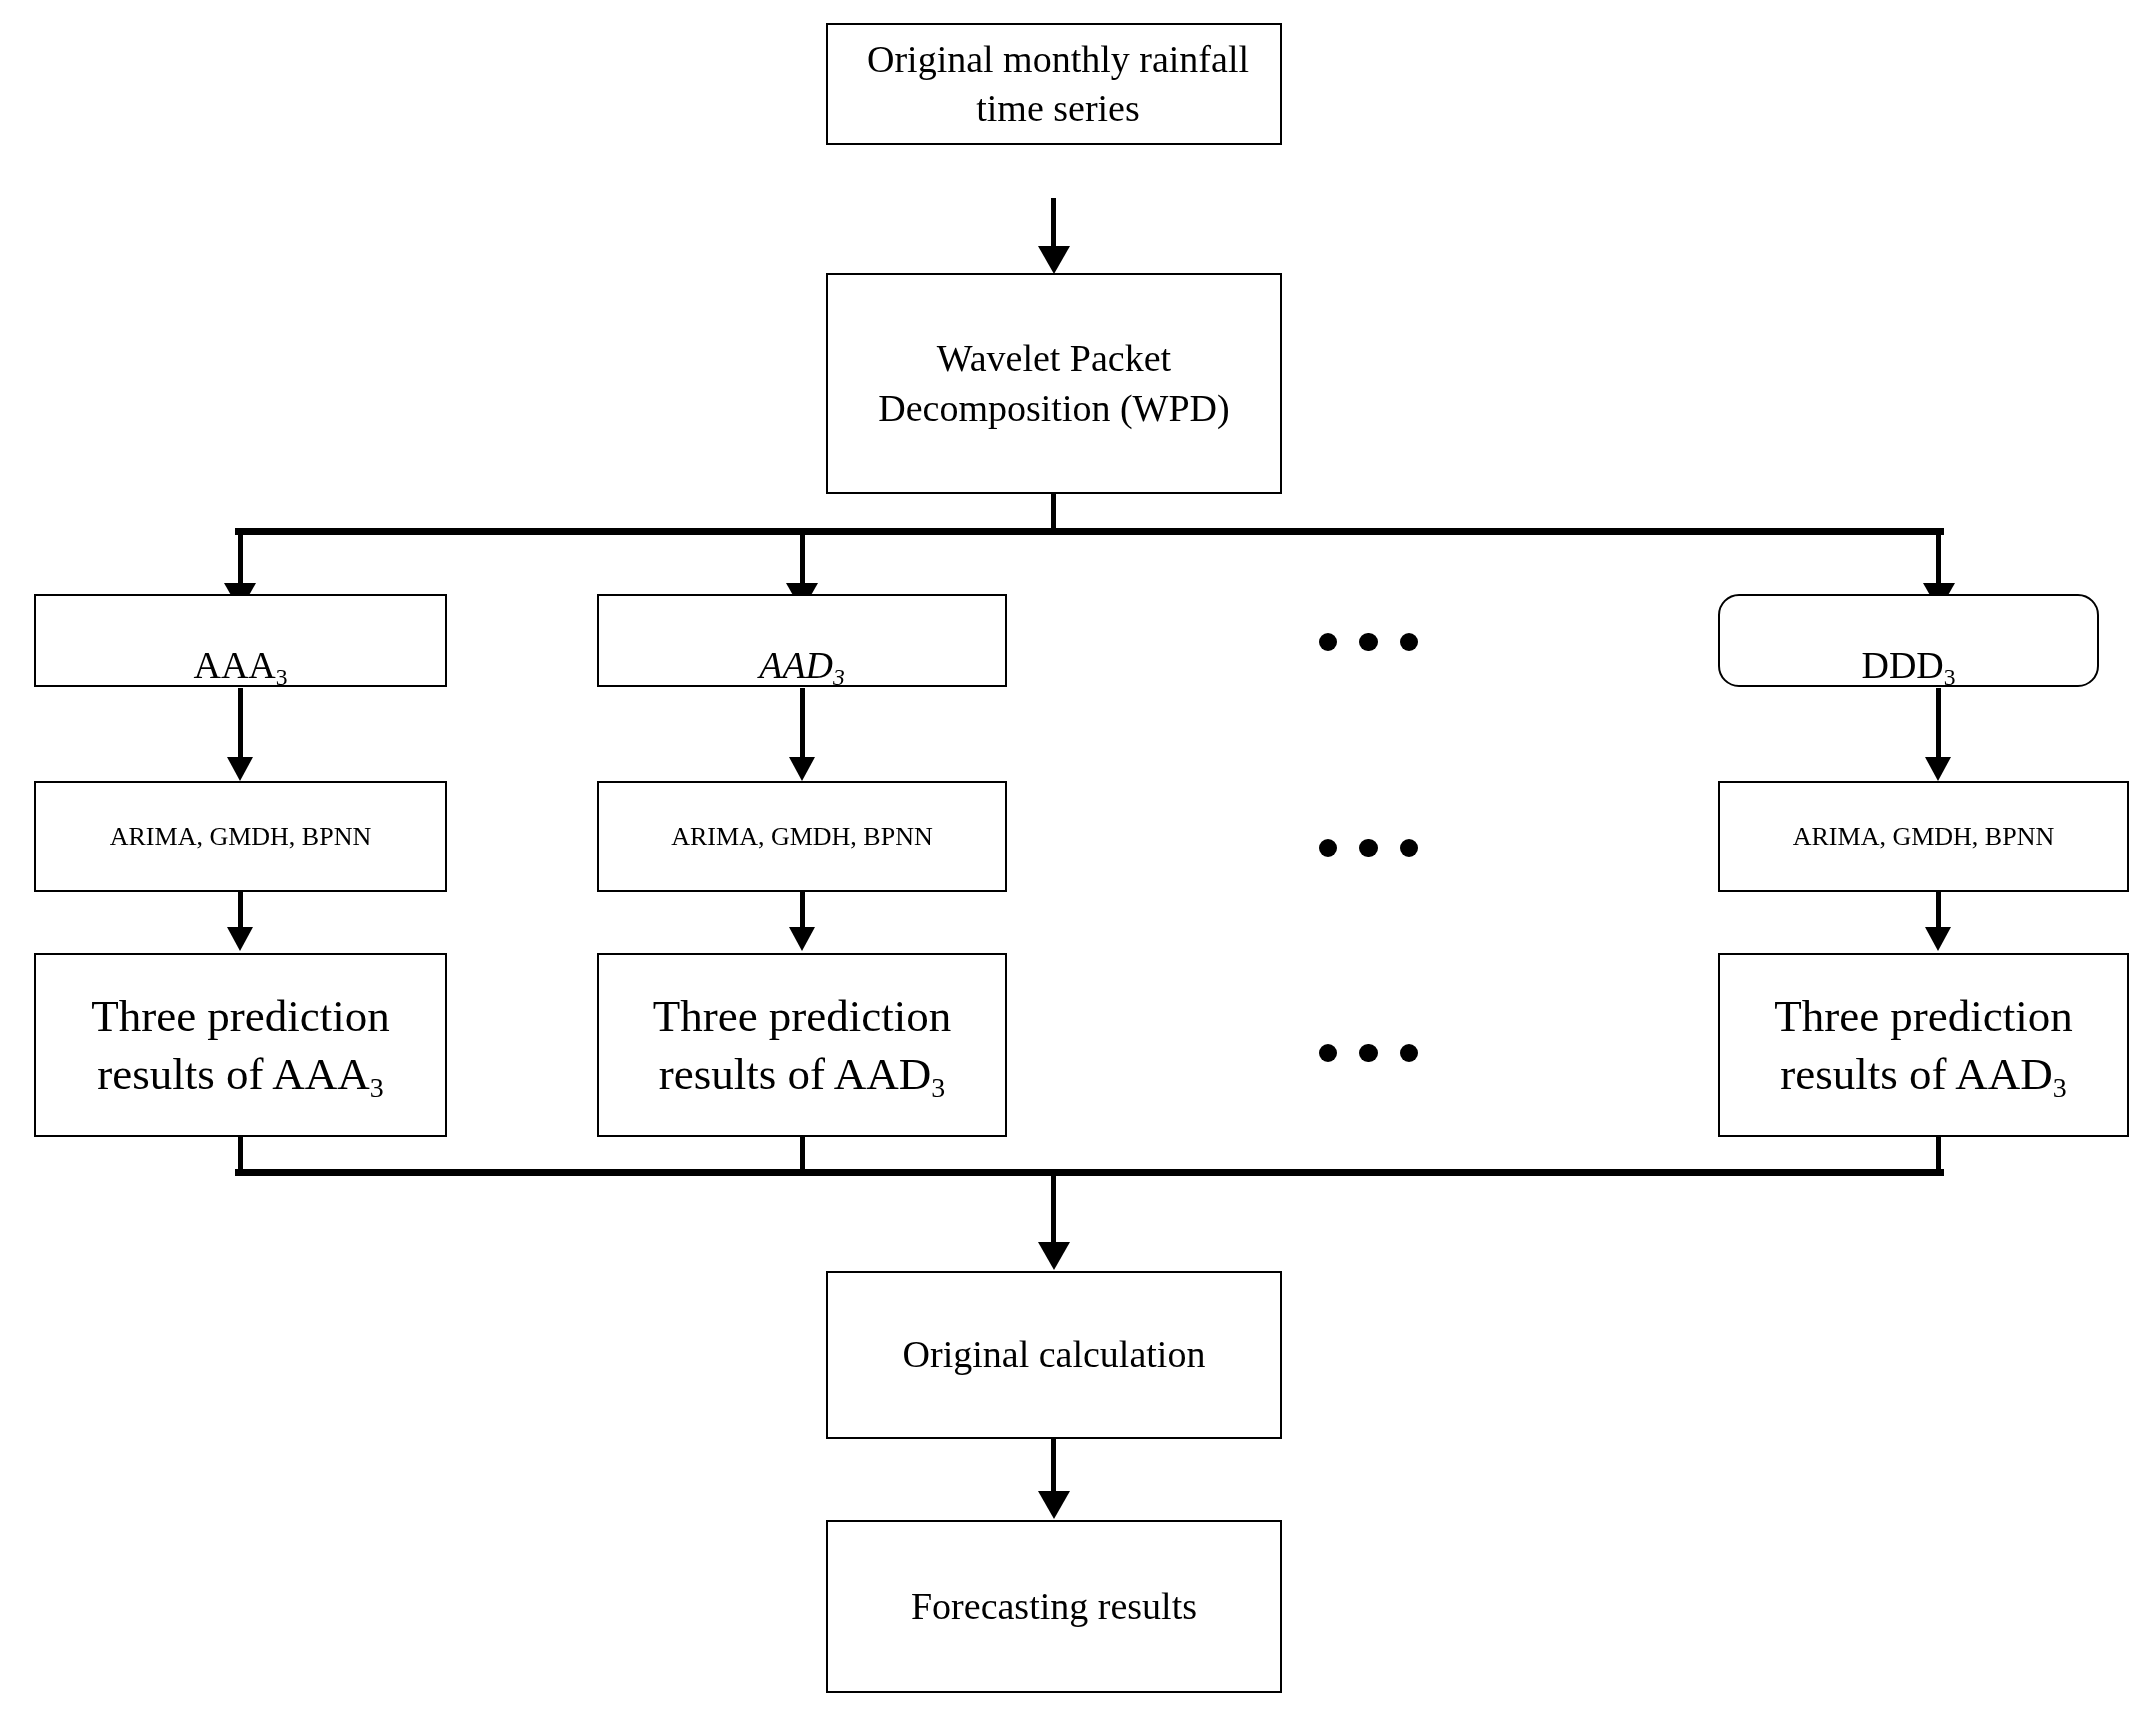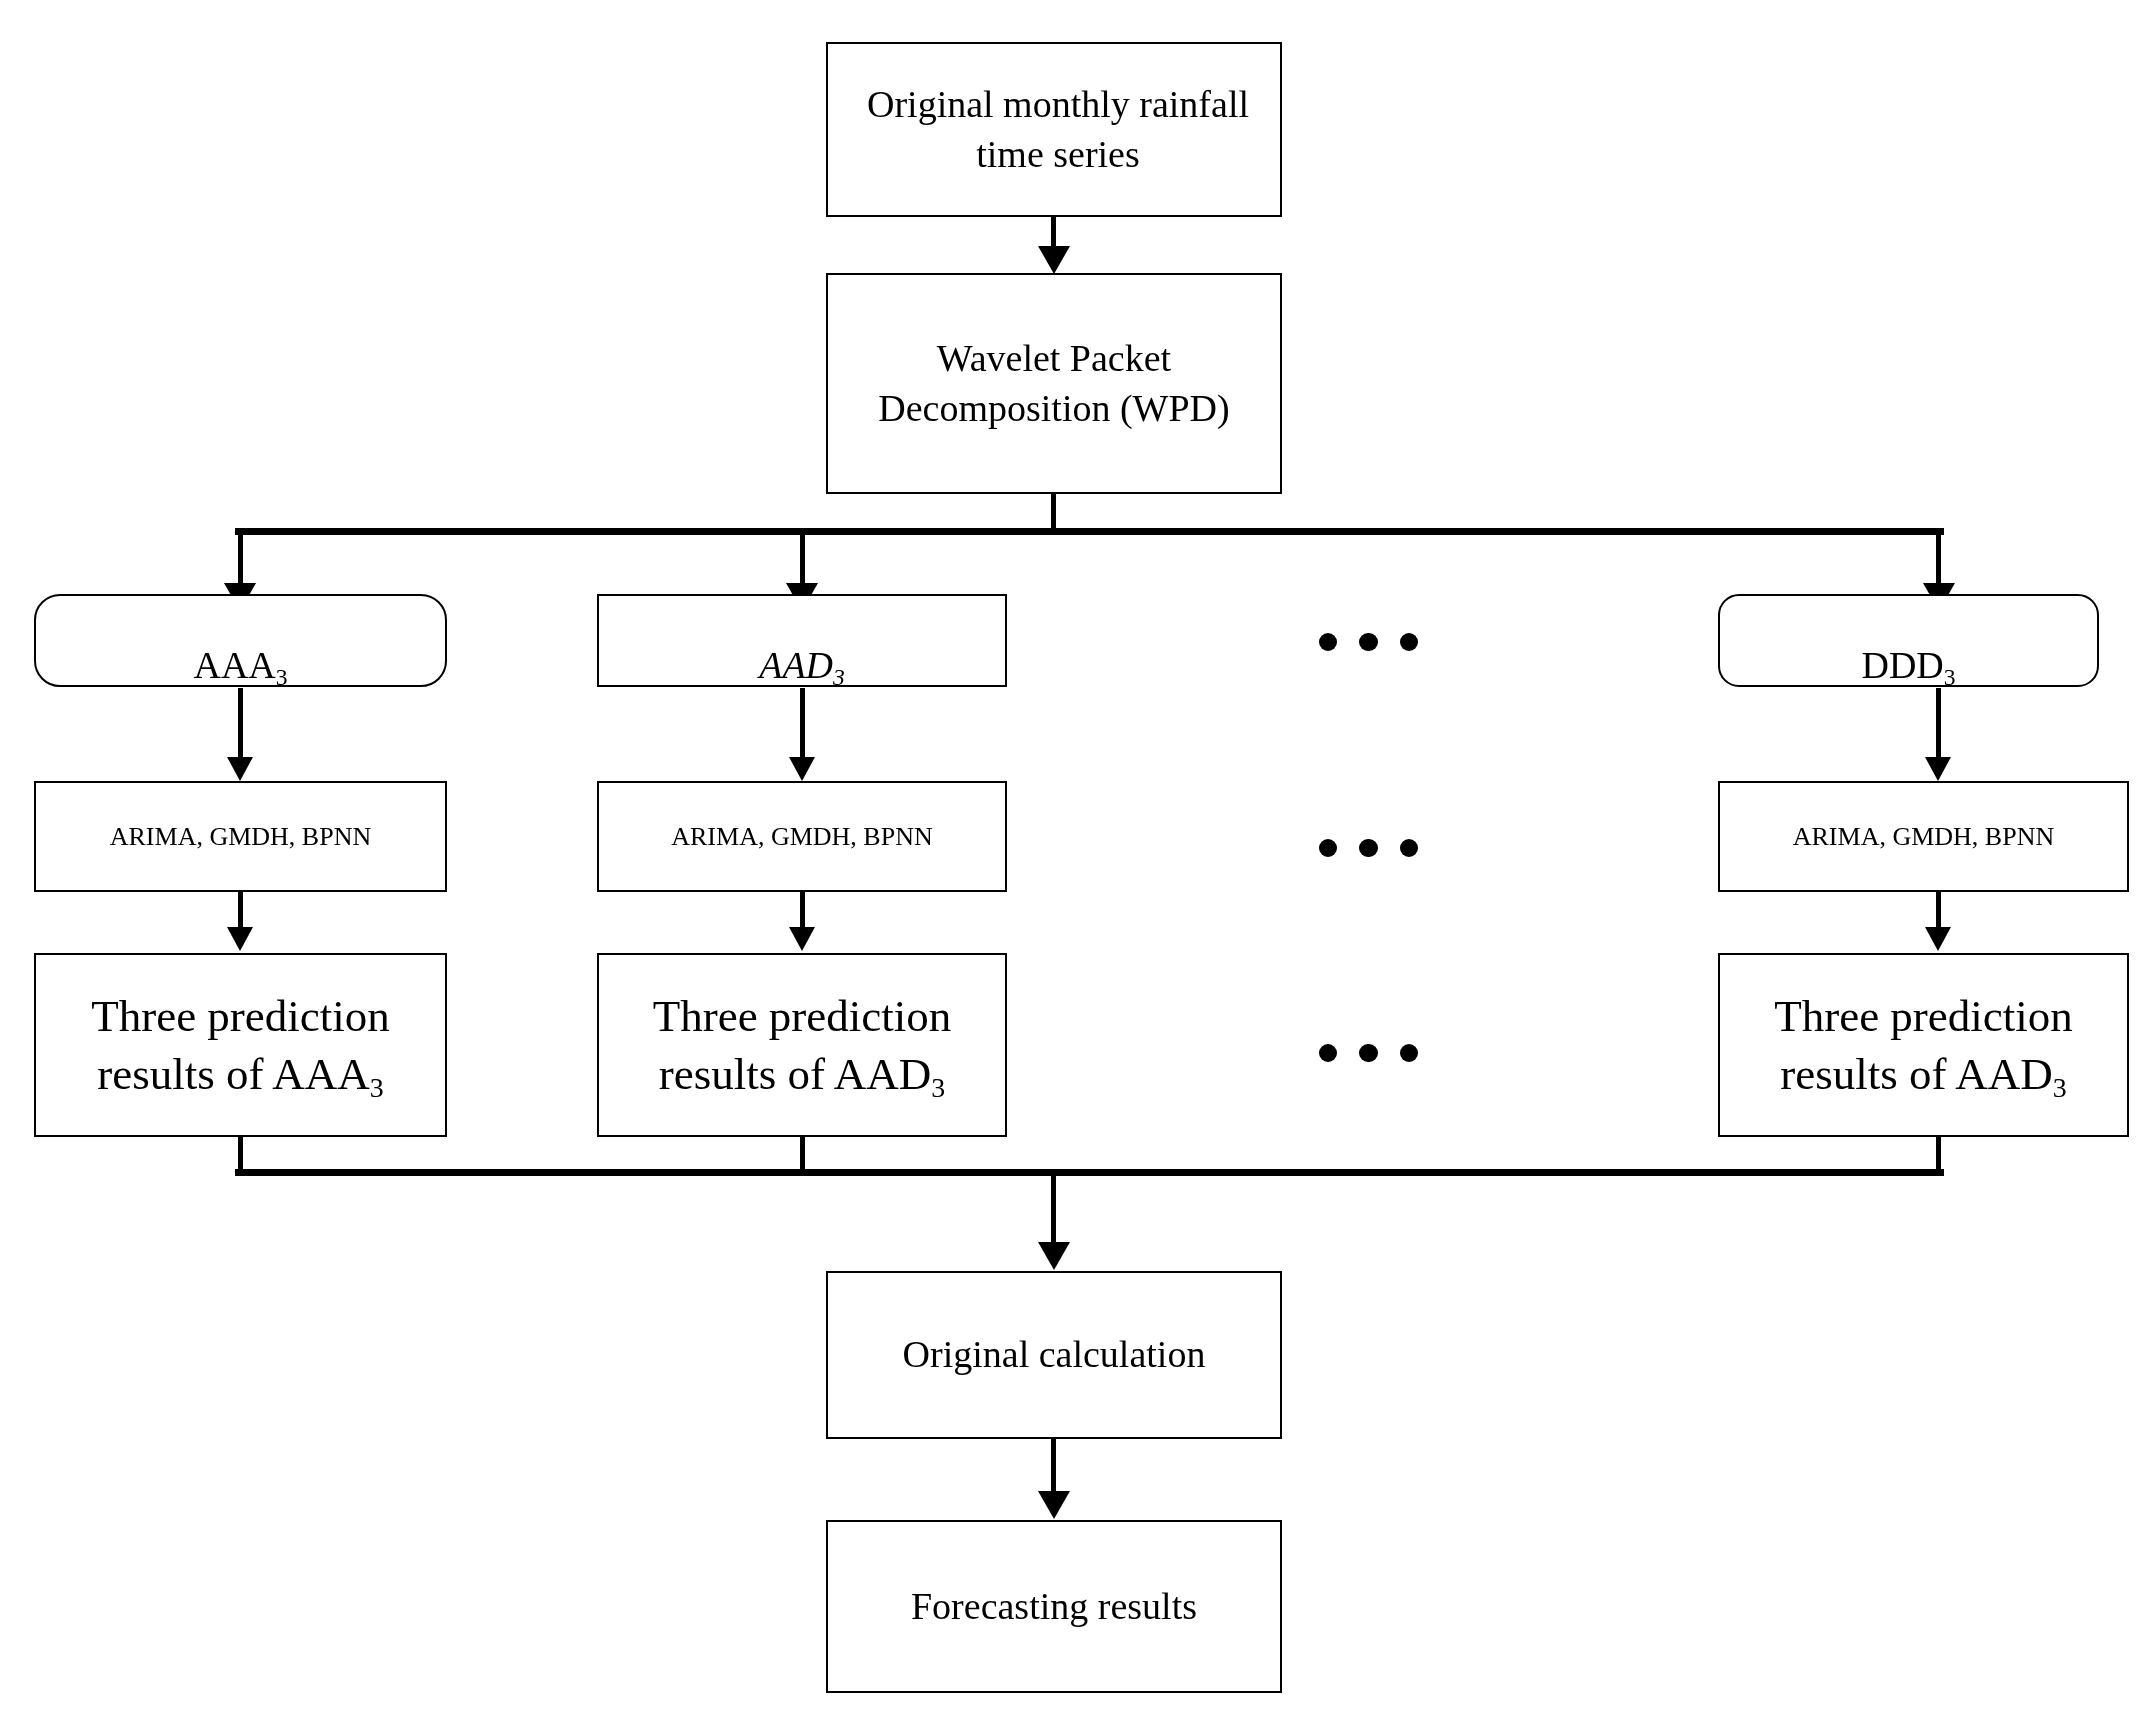--- a/index.html
+++ b/index.html
@@ -94,21 +94,21 @@
     height: 18.4px;
     border-radius: 50%;
     background: #000000;
   }
 </style>
 </head>
 <body>
 
 <div id="canvas">
 
-  <div class="node big" style="left:826px; top:42px; width:456px; height:175px;padding-left:8px;">
+  <div class="node big" style="left:826px; top:23px; width:456px; height:122px;padding-left:8px;">
     <span class="txt">Original monthly rainfall
 time series</span>
   </div>
 
   <div class="vline" style="left:1051px; top:198px; height:57px;"></div>
   <div class="arrow" style="left:1038px; top:246px;"></div>
 
   <div class="node big" style="left:826px; top:273px; width:456px; height:221px;align-items:center;">
     <span class="txt">Wavelet Packet
 Decomposition (WPD)</span>
@@ -120,21 +120,21 @@
 
   <div class="vline" style="left:238px; top:528px; height:64px;"></div>
   <div class="arrow" style="left:224px; top:583px;"></div>
 
   <div class="vline" style="left:800px; top:528px; height:64px;"></div>
   <div class="arrow" style="left:786px; top:583px;"></div>
 
   <div class="vline" style="left:1936px; top:528px; height:64px;"></div>
   <div class="arrow" style="left:1923px; top:583px;"></div>
 
-  <div class="node big" style="left:34px; top:594px; width:413px; height:93px;border-radius:26px;">
+  <div class="node big" style="left:34px; top:594px; width:413px; height:93px;">
     <span class="txt">
       <span>AAA</span><sub>3</sub>
     </span>
   </div>
 
   <div class="vline" style="left:238px; top:688px; height:72px;"></div>
   <div class="arrow-sm" style="left:227px; top:757px;"></div>
 
   <div class="node small" style="left:34px; top:781px; width:413px; height:111px;">
     <span class="txt">ARIMA, GMDH, BPNN</span>

